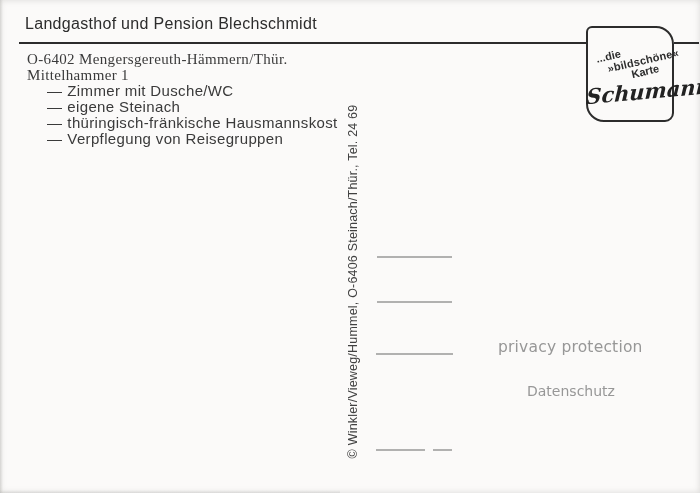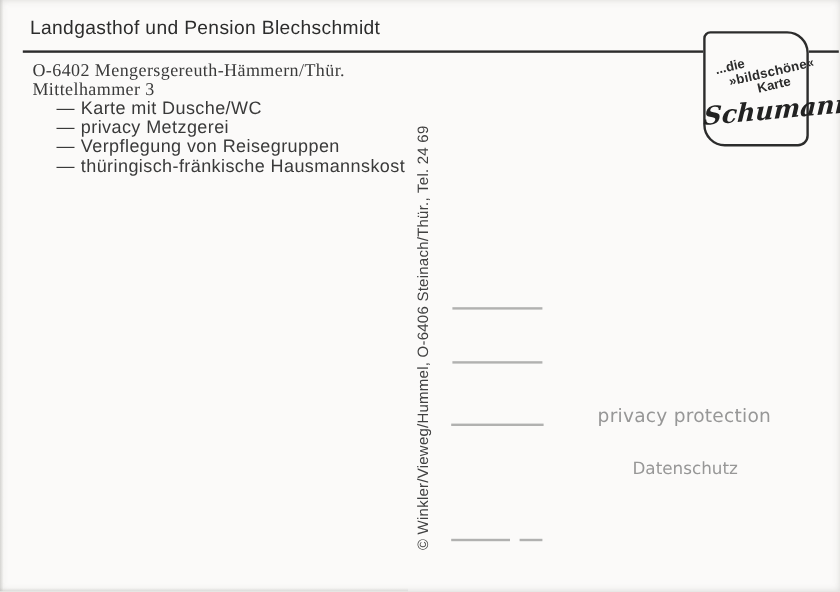--- a/index.html
+++ b/index.html
@@ -74,32 +74,32 @@
   <div class="abs edge-left"></div>
   <div class="abs edge-bottom"></div>
 
   <div class="abs title">Landgasthof und Pension Blechschmidt</div>
 
   <div class="abs rule rule-left"></div>
   <div class="abs rule rule-right"></div>
 
   <div class="abs address-block">
     <div class="address-line">O-6402 Mengersgereuth-Hämmern/Thür.</div>
-    <div class="address-line">Mittelhammer 3</div>
+    <div class="address-line">Mittelhammer 1</div>
     <div class="feature">
-      <span class="dash">—</span><span>Karte mit Dusche/WC</span>
+      <span class="dash">—</span><span>Zimmer mit Dusche/WC</span>
     </div>
     <div class="feature">
-      <span class="dash">—</span><span>privacy Metzgerei</span>
+      <span class="dash">—</span><span>eigene Steinach</span>
+    </div>
+    <div class="feature">
+      <span class="dash">—</span><span>thüringisch-fränkische Hausmannskost</span>
     </div>
     <div class="feature">
       <span class="dash">—</span><span>Verpflegung von Reisegruppen</span>
-    </div>
-    <div class="feature">
-      <span class="dash">—</span><span>thüringisch-fränkische Hausmannskost</span>
     </div>
   </div>
 
   <div class="abs publisher">© Winkler/Vieweg/Hummel, O-6406 Steinach/Thür., Tel. 24 69</div>
 
   <div class="abs wline wline-1"></div>
   <div class="abs wline wline-2"></div>
   <div class="abs wline wline-3"></div>
   <div class="abs wline wline-4a"></div>
   <div class="abs wline wline-4b"></div>

